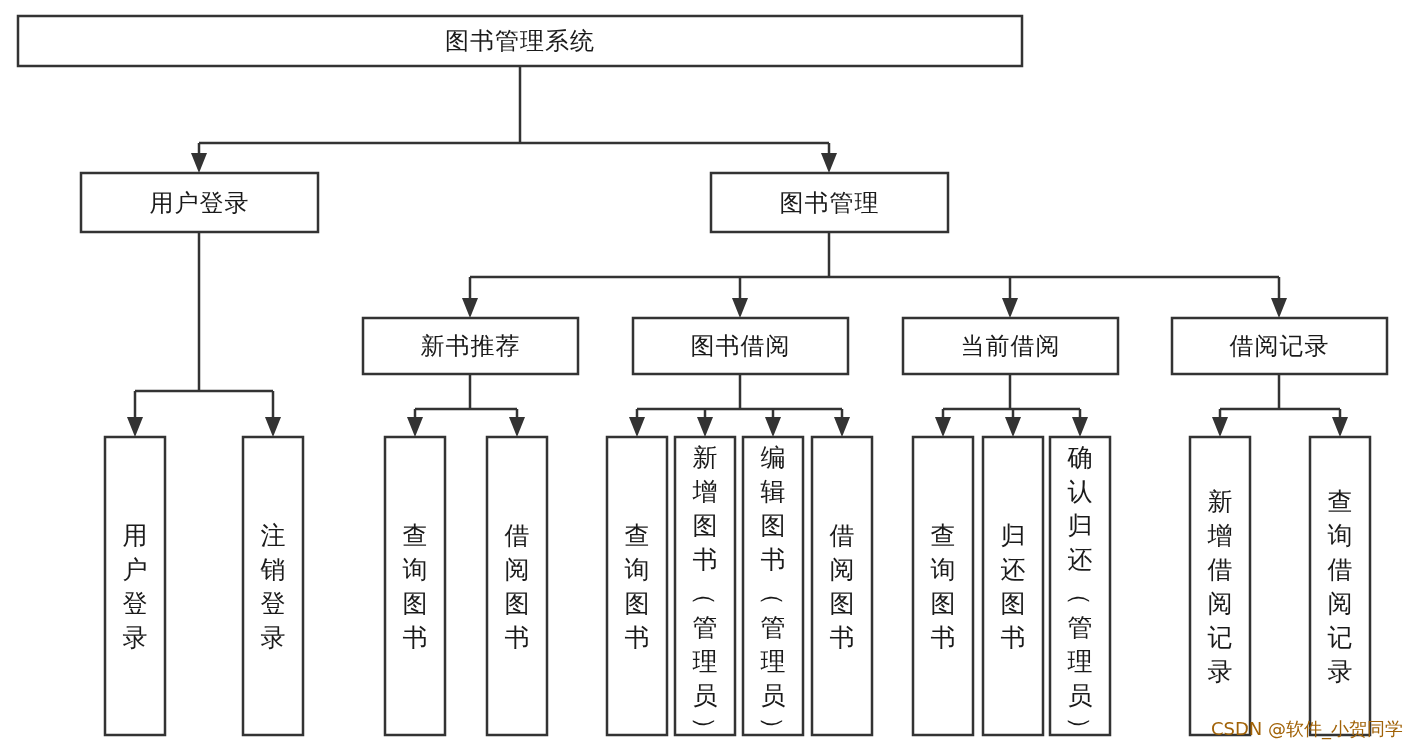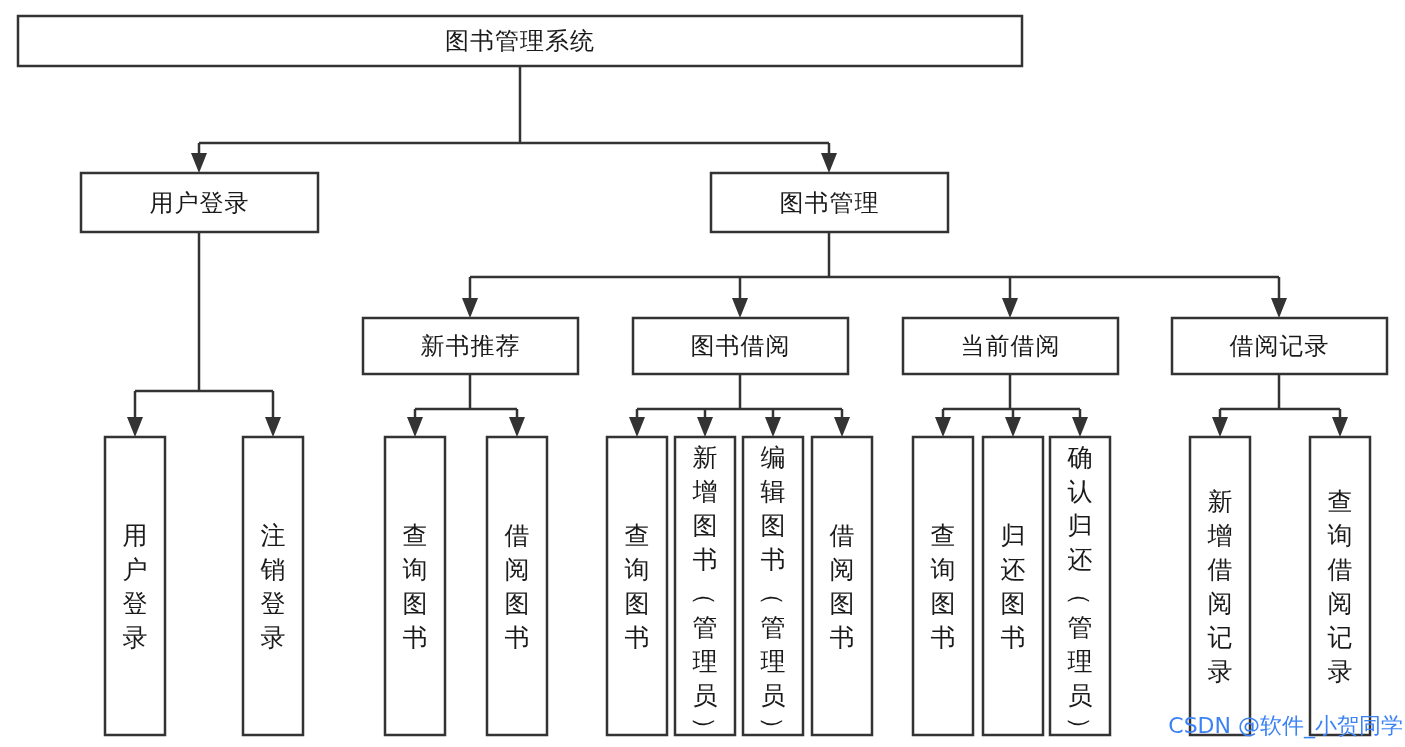--- a/index.html
+++ b/index.html
@@ -39,22 +39,22 @@
     stroke-linecap: butt;
   }
   .arrow-head {
     fill: #333333;
     stroke: none;
   }
   .watermark-text {
     position: absolute;
     right: 14px;
     bottom: 6px;
-    color: #3b82f6;
-    font-size: 22px;
+    color: #a16207;
+    font-size: 18px;
     font-family: "DejaVu Sans", "Liberation Sans", sans-serif;
     white-space: nowrap;
     user-select: none;
     margin-top: 47px;
   }
 </style>
 </head>
 <body>
 
 <div id="diagram-root">

